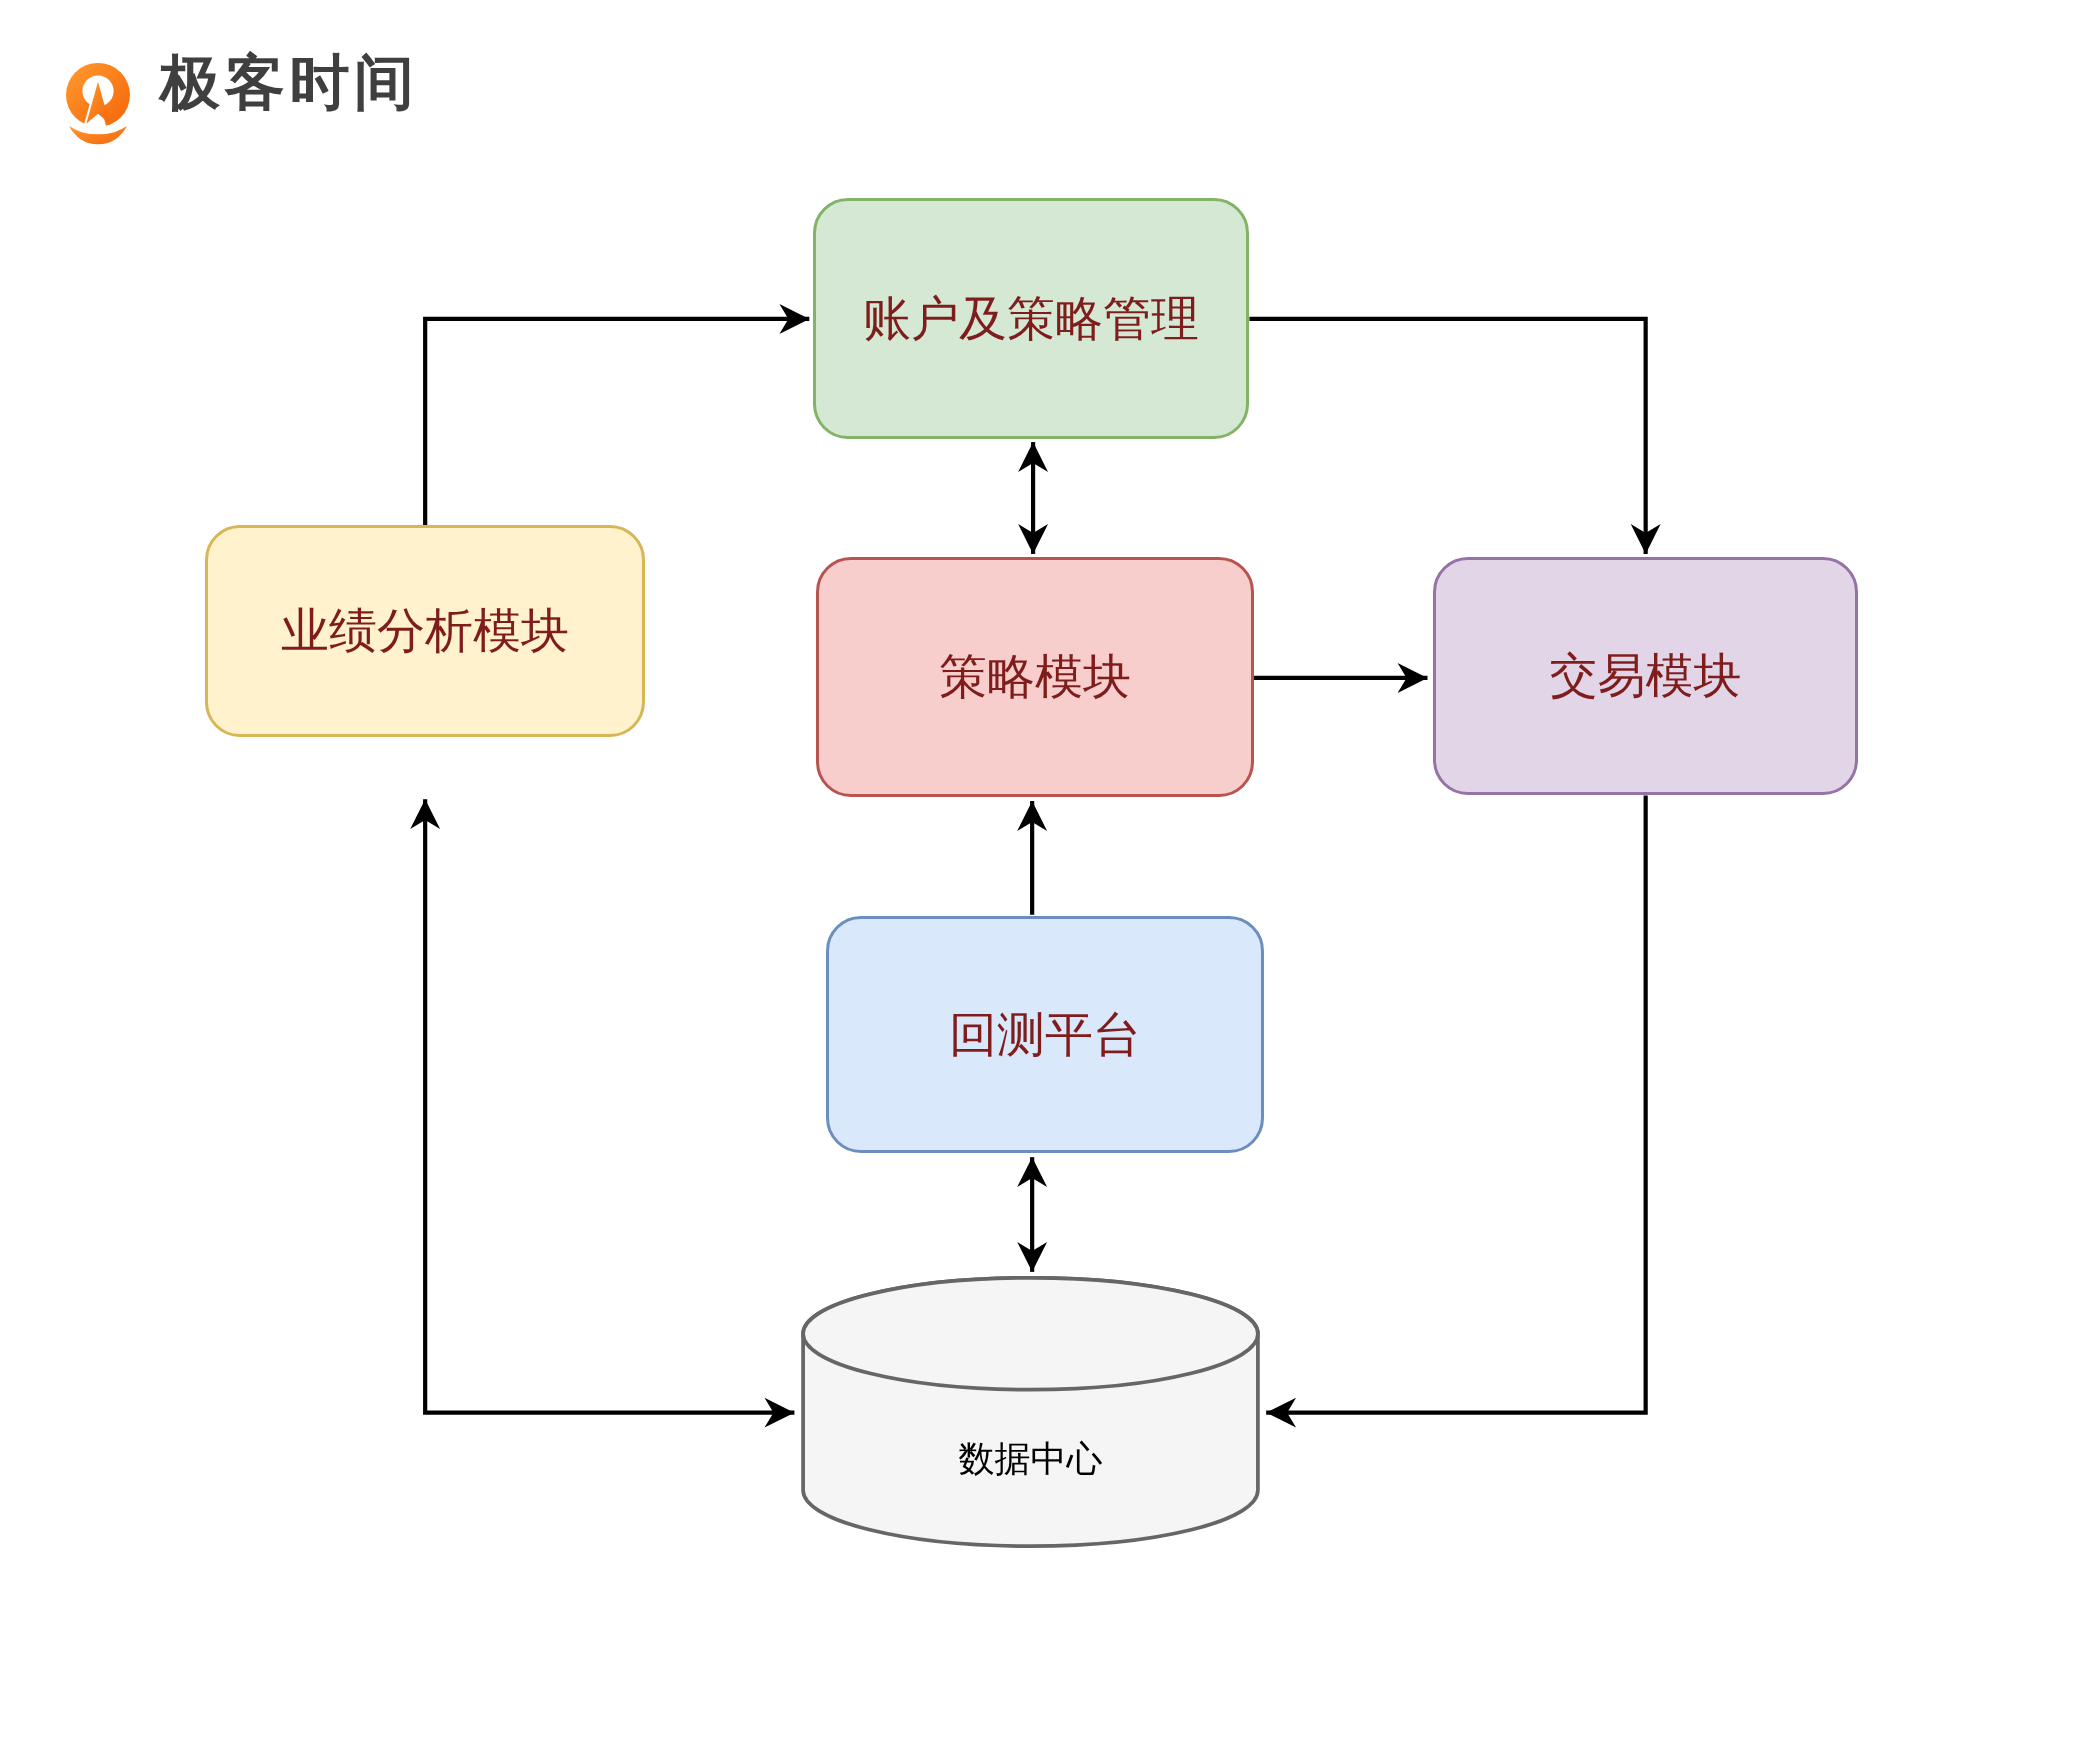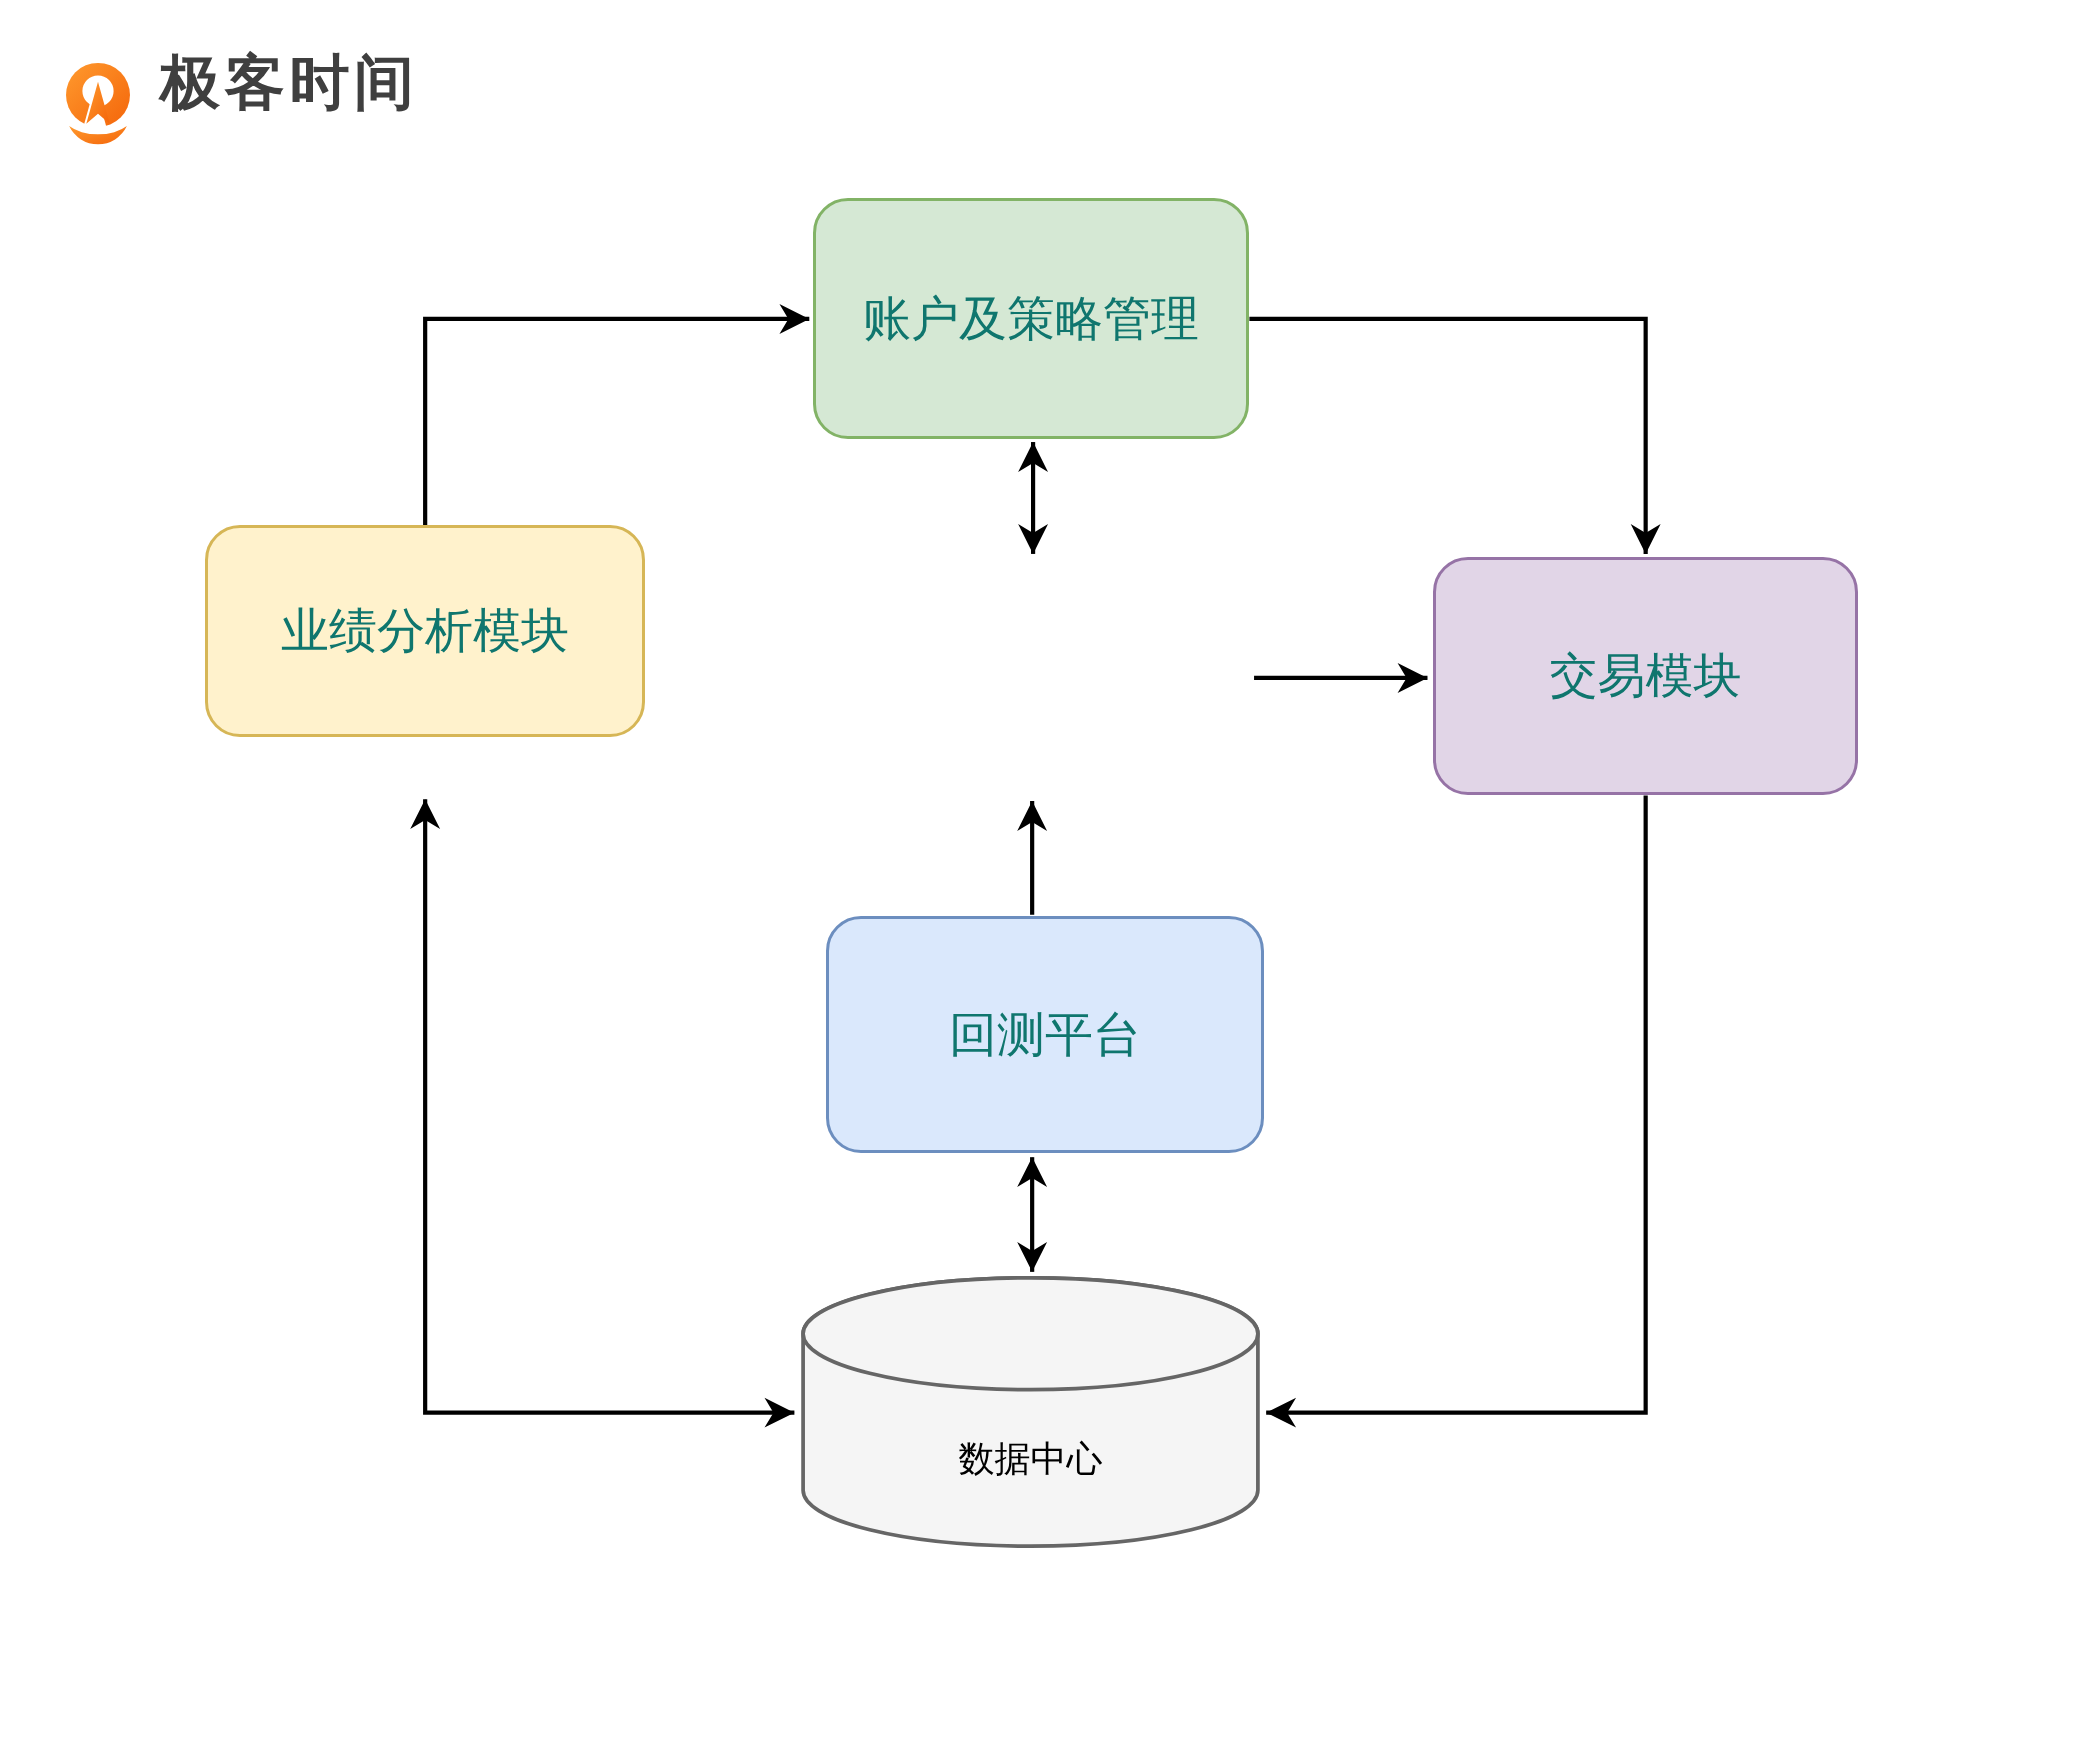--- a/index.html
+++ b/index.html
@@ -12,21 +12,21 @@
   .logo{position:absolute;left:59px;top:37px;width:392px;height:121px;}
   .logo-icon{position:absolute;left:0;top:22.4px;width:78px;height:89px;}
   .logo-text{
     position:absolute;left:101px;top:13px;font-size:60px;font-weight:600;
     color:#3f3f3f;letter-spacing:4.7px;line-height:1.1;white-space:nowrap;
   }
   
   .node{
     position:absolute;border:3.7px solid #000;border-radius:35px;
     display:flex;align-items:center;justify-content:center;
-    text-align:center;font-size:48px;color:#0f766e;line-height:1.45;
+    text-align:center;font-size:48px;color:#7f1d1d;line-height:1.45;
     box-sizing:border-box;
   }
   #node-account    {left:813px;  top:198px; width:436px; height:241px;}
   #node-performance{left:205px;  top:525px; width:440px; height:212px;}
   #node-strategy   {left:816px;  top:557px; width:438px; height:240px;}
   #node-trading    {left:1433px; top:557px; width:425px; height:238px;}
   #node-backtest   {left:813px;  top:916px; width:438px; height:237px;}
   #node-datacenter {position:absolute;left:800px;top:1275px;width:461px;height:274px;}
   #node-datacenter .cyl-label{
     position:absolute;left:0;right:0;top:160px;text-align:center;
@@ -77,20 +77,23 @@
   <div class="node" id="node-account" style="background: rgb(213, 232, 212); border-color: rgb(130, 179, 102);">
     <div>
       <div>账户及策略管理</div>
     </div>
   </div>
 
   <div class="node" id="node-performance" style="background: rgb(255, 242, 204); border-color: rgb(214, 182, 86);">
     <div>业绩分析模块</div>
   </div>
 
+  <div class="node" id="node-strategy" style="background: rgb(248, 206, 204); border-color: rgb(184, 84, 80);">
+    <div>策略模块</div>
+  </div>
 
   <div class="node" id="node-trading" style="background: rgb(225, 213, 231); border-color: rgb(150, 115, 166);">
     <div>交易模块</div>
   </div>
 
   <div class="node" id="node-backtest" style="background: rgb(218, 232, 252); border-color: rgb(108, 142, 191); margin-left: 13px;">
     <div>回测平台</div>
   </div>
 
   <div id="node-datacenter">

